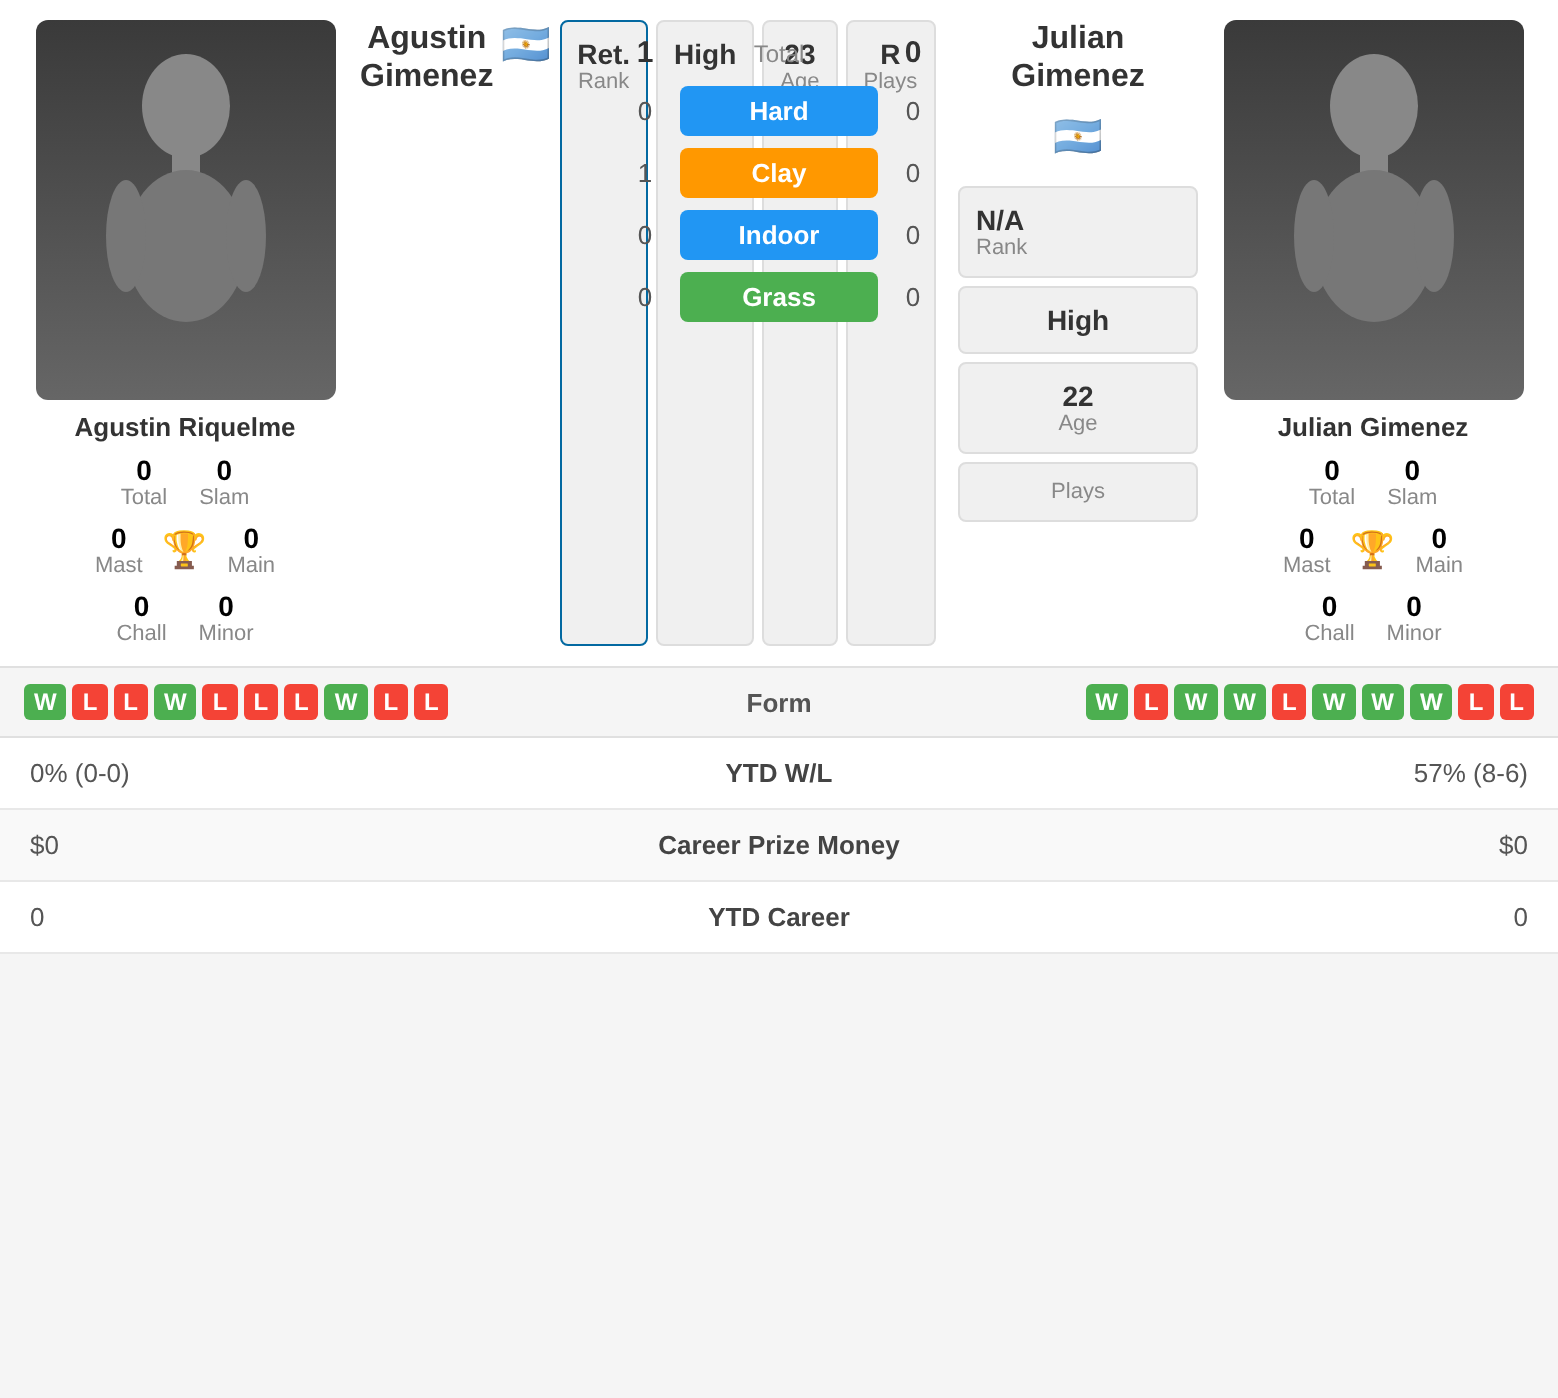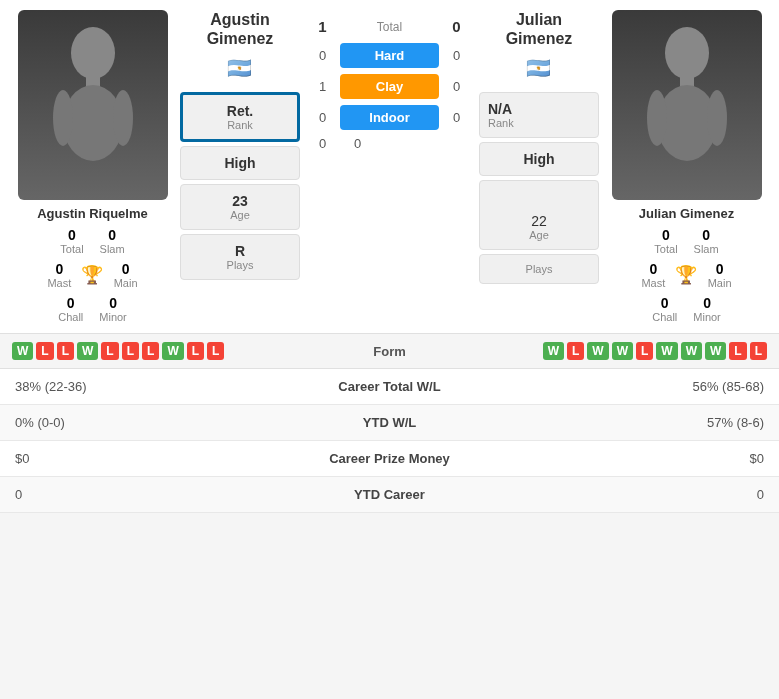--- a/index.html
+++ b/index.html
@@ -67,27 +67,27 @@
           <div style="font-size:14px; font-weight:bold;">0</div>
           <div style="font-size:11px; color:#888;">Chall</div>
         </div>
         <div style="text-align:center;">
           <div style="font-size:14px; font-weight:bold;">0</div>
           <div style="font-size:11px; color:#888;">Minor</div>
         </div>
       </div>
     </div>
 
-    <div style="width: 120px; display: flex; flex-direction: column; gap: 4px; padding-top: 0px;">
+    <div style="width: 120px; display: flex; gap: 4px; padding-top: 0px;">
         <div style="text-align: center; font-size: 16px; font-weight: bold; color: rgb(51, 51, 51); line-height: 1.2; margin-bottom: 4px;">
           <div>Agustin</div>
           <div>Gimenez</div>
         </div>
         <div style="text-align: center; font-size: 20px; margin-bottom: 8px;">🇦🇷</div>
-      <div style="background:#f0f0f0; border:3px solid #0369a1; border-radius:4px; padding:8px; text-align:center;">
+      <div style="background:#f0f0f0; border:1px solid #0369a1; border-radius:4px; padding:8px; text-align:center;">
         <div style="font-size:14px; font-weight:bold; color:#333;">Ret.</div>
         <div style="font-size:11px; color:#888;">Rank</div>
       </div>
       <div style="background:#f0f0f0; border:1px solid #ddd; border-radius:4px; padding:8px; text-align:center;">
         <div style="font-size:14px; font-weight:bold; color:#333;">High</div>
       </div>
       <div style="background:#f0f0f0; border:1px solid #ddd; border-radius:4px; padding:8px; text-align:center;">
         <div style="font-size:14px; font-weight:bold; color:#333;">23</div>
         <div style="font-size:11px; color:#888;">Age</div>
       </div>
@@ -118,39 +118,40 @@
       </div>
 
       <div style="display:flex; align-items:center; width:100%; margin-bottom:6px;">
         <div style="width:35px; text-align:center; font-size:13px; color:#555;">0</div>
         <div style="flex:1; background:#2196F3; color:#fff; text-align:center; padding:5px 0; border-radius:4px; font-size:13px; font-weight:bold;">Indoor</div>
         <div style="width:35px; text-align:center; font-size:13px; color:#555;">0</div>
       </div>
 
       <div style="display:flex; align-items:center; width:100%; margin-bottom:6px;">
         <div style="width:35px; text-align:center; font-size:13px; color:#555;">0</div>
+        <div style="flex:1; background:#4CAF50; color:#fff; text-align:center; padding:5px 0; border-radius:4px; font-size:13px; font-weight:bold;">Grass</div>
         <div style="width:35px; text-align:center; font-size:13px; color:#555;">0</div>
       </div>
     </div>
 
     <div style="width: 120px; display: flex; flex-direction: column; gap: 4px; padding-top: 0px;">
         <div style="text-align: center; font-size: 16px; font-weight: bold; color: rgb(51, 51, 51); line-height: 1.2; margin-bottom: 4px;">
           <div>Julian</div>
           <div>Gimenez</div>
         </div>
         <div style="text-align: center; font-size: 20px; margin-bottom: 8px;">🇦🇷</div>
       <div style="background:#f0f0f0; border:1px solid #ddd; border-radius:4px; padding:8px; text-align:left;">
         <div style="font-size:14px; font-weight:bold; color:#333;">N/A</div>
         <div style="font-size:11px; color:#888;">Rank</div>
       </div>
       <div style="background:#f0f0f0; border:1px solid #ddd; border-radius:4px; padding:8px; text-align:center;">
         <div style="font-size:14px; font-weight:bold; color:#333;">High</div>
       </div>
       <div style="background:#f0f0f0; border:1px solid #ddd; border-radius:4px; padding:8px; text-align:center;">
-        <div style="font-size:14px; font-weight:normal; color:#333;margin-top:24px;">22</div>
+        <div style="font-size:14px; font-weight:bold; color:#333;">22</div>
         <div style="font-size:11px; color:#888;">Age</div>
       </div>
       <div style="background:#f0f0f0; border:1px solid #ddd; border-radius:4px; padding:8px; text-align:center;">
         <div style="font-size:14px; font-weight:bold; color:#333;"></div>
         <div style="font-size:11px; color:#888;">Plays</div>
       </div>
     </div>
 
     <div style="width:165px; display:flex; flex-direction:column; align-items:center;">
 
@@ -224,25 +225,20 @@
         <span style="background: rgb(76, 175, 80); color: rgb(255, 255, 255); border-radius: 3px; padding: 2px 5px; font-size: 12px; font-weight: bold;">W</span>
         <span style="background: rgb(76, 175, 80); color: rgb(255, 255, 255); border-radius: 3px; padding: 2px 5px; font-size: 12px; font-weight: bold;">W</span>
         <span style="background: rgb(76, 175, 80); color: rgb(255, 255, 255); border-radius: 3px; padding: 2px 5px; font-size: 12px; font-weight: bold;">W</span>
         <span style="background: rgb(244, 67, 54); color: rgb(255, 255, 255); border-radius: 3px; padding: 2px 5px; font-size: 12px; font-weight: bold;">L</span>
         <span style="background: rgb(244, 67, 54); color: rgb(255, 255, 255); border-radius: 3px; padding: 2px 5px; font-size: 12px; font-weight: bold;">L</span>
       </div>
   </div>
 
   <table class="stats-table">
     <tbody>
-        <tr>
-      <td class="left-val">38% (22-36)</td>
-      <td class="center-label">Career Total W/L</td>
-      <td class="right-val">56% (85-68)</td>
-    </tr>
     <tr>
       <td class="left-val">0% (0-0)</td>
       <td class="center-label">YTD W/L</td>
       <td class="right-val">57% (8-6)</td>
     </tr>
     <tr>
       <td class="left-val">$0</td>
       <td class="center-label">Career Prize Money</td>
       <td class="right-val">$0</td>
     </tr>

